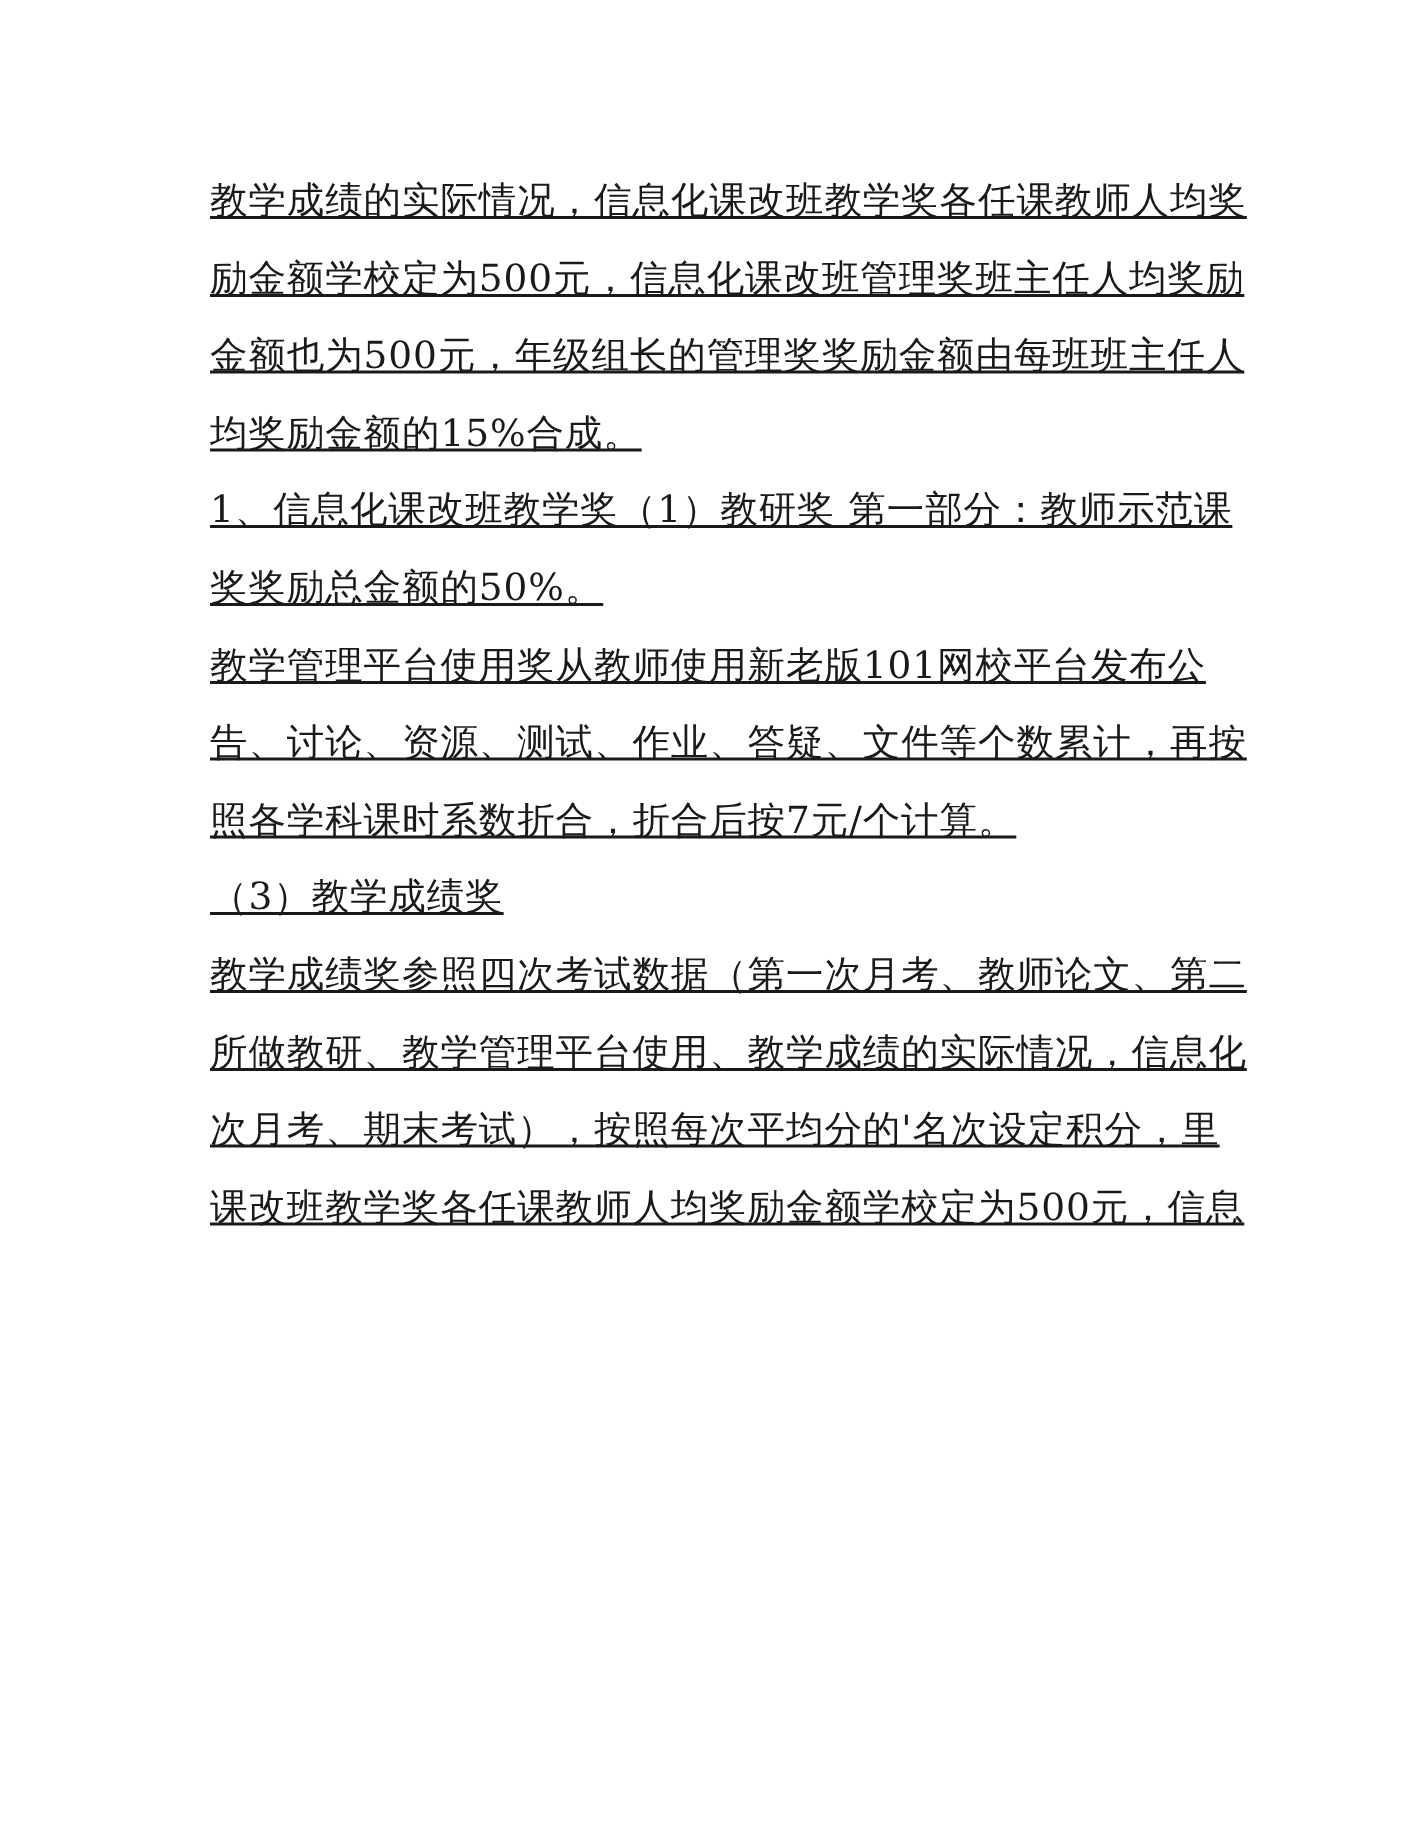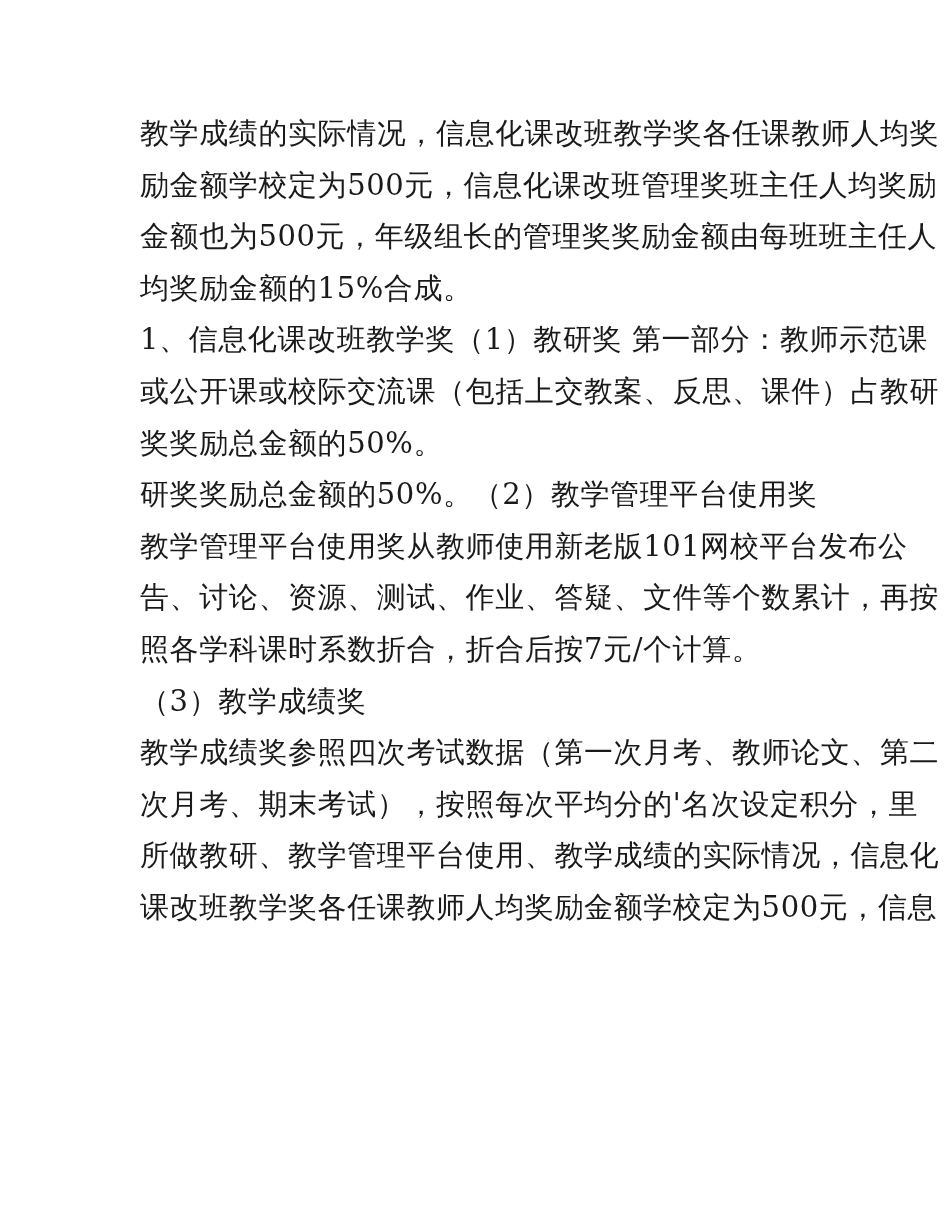--- a/index.html
+++ b/index.html
@@ -1,39 +1,37 @@
 <!DOCTYPE html>
 <html><head>
 <meta charset="utf-8">
 <style>
   html, body { margin: 0; padding: 0; background: #ffffff; }
   body { width: 950px; height: 1229px; position: relative; overflow: hidden; }
   .page {
     position: absolute; left: 140px; top: 108px; width: 700px;
     font-family: "DejaVu Serif", "Liberation Serif", serif;
-    font-size: 29px; color: #1a1a1a;
+    font-size: 25px; color: #1a1a1a; text-decoration: underline;
   }
   .line {
     height: 51.6px; line-height: 51.6px; white-space: nowrap;
     letter-spacing: 0.6px;
   }
 </style>
 </head>
 <body>
 
 <div class="page">
   <div class="line">教学成绩的实际情况，信息化课改班教学奖各任课教师人均奖</div>
   <div class="line">励金额学校定为500元，信息化课改班管理奖班主任人均奖励</div>
   <div class="line">金额也为500元，年级组长的管理奖奖励金额由每班班主任人</div>
   <div class="line">均奖励金额的15%合成。</div>
   <div class="line">1、信息化课改班教学奖（1）教研奖 第一部分：教师示范课</div>
-  <div class="line">或公开课或校际交流课（包括上交教案、反思、课件）占教研</div>
   <div class="line">奖奖励总金额的50%。</div>
-  <div class="line">研奖奖励总金额的50%。（2）教学管理平台使用奖</div>
   <div class="line">教学管理平台使用奖从教师使用新老版101网校平台发布公</div>
   <div class="line">告、讨论、资源、测试、作业、答疑、文件等个数累计，再按</div>
   <div class="line">照各学科课时系数折合，折合后按7元/个计算。</div>
   <div class="line">（3）教学成绩奖</div>
   <div class="line">教学成绩奖参照四次考试数据（第一次月考、教师论文、第二</div>
+  <div class="line">所做教研、教学管理平台使用、教学成绩的实际情况，信息化</div>
   <div class="line">次月考、期末考试），按照每次平均分的'名次设定积分，里</div>
-  <div class="line">所做教研、教学管理平台使用、教学成绩的实际情况，信息化</div>
   <div class="line">课改班教学奖各任课教师人均奖励金额学校定为500元，信息</div>
 </div>
 
 </body></html>

